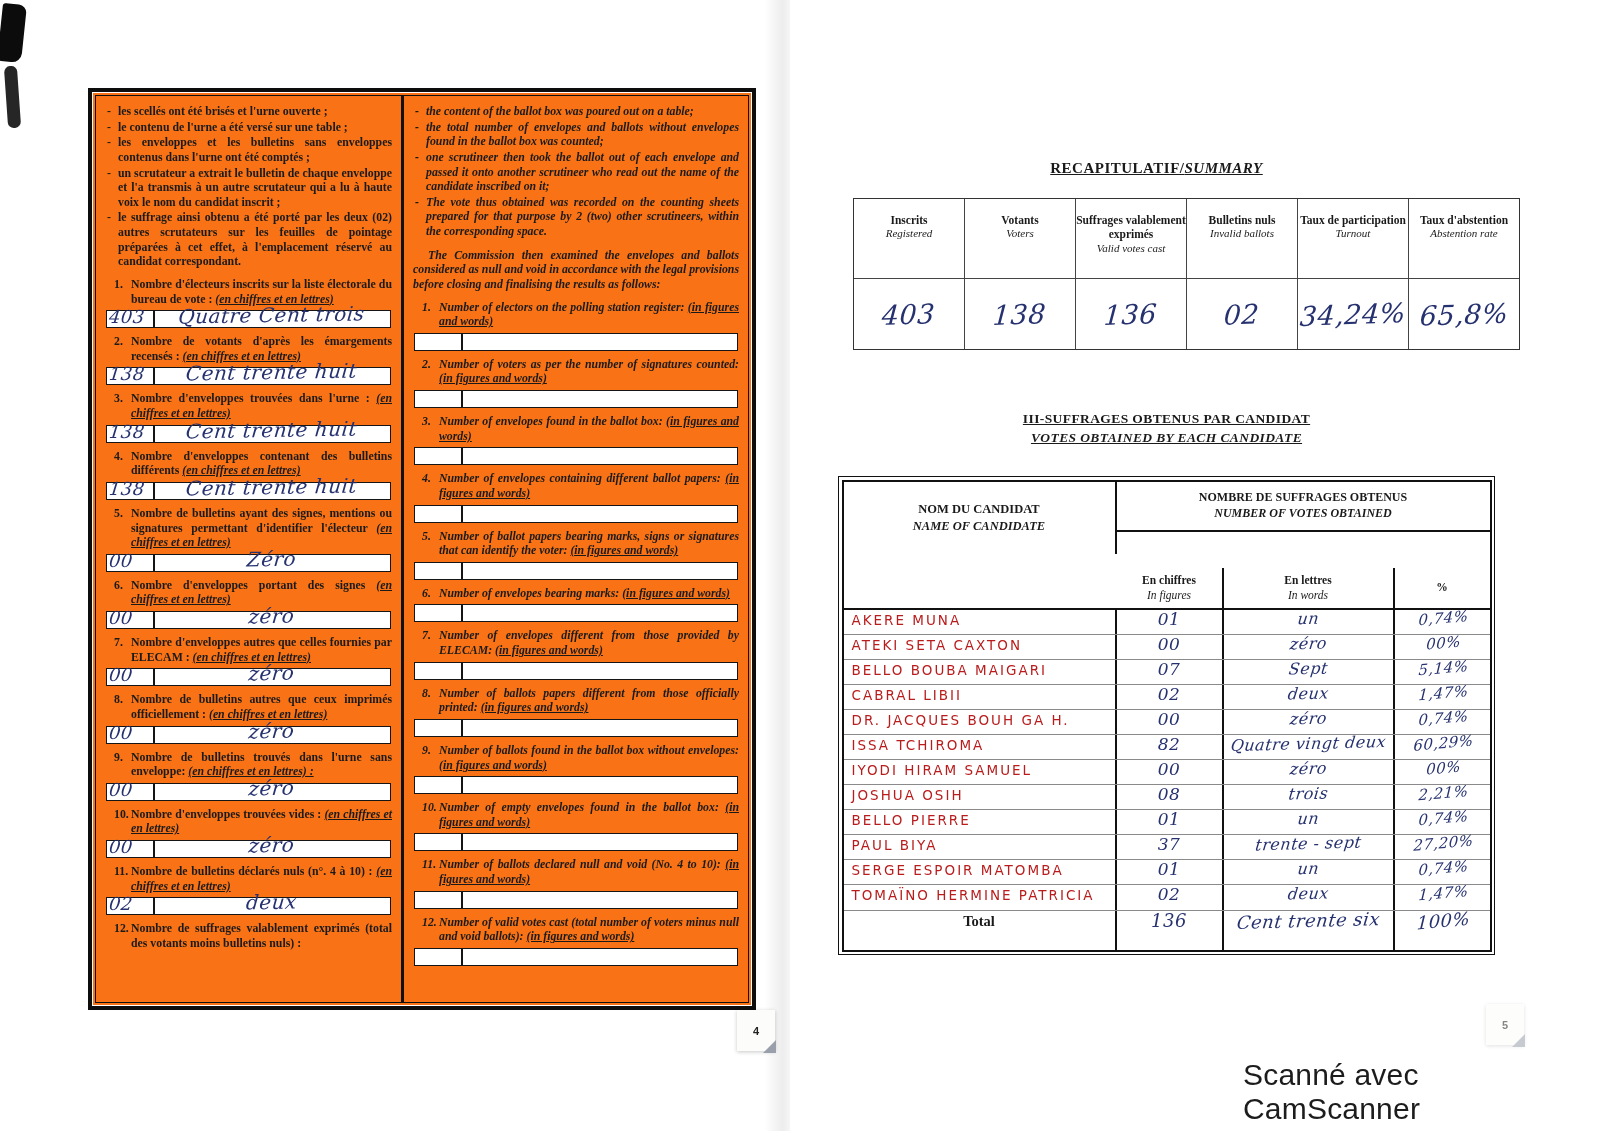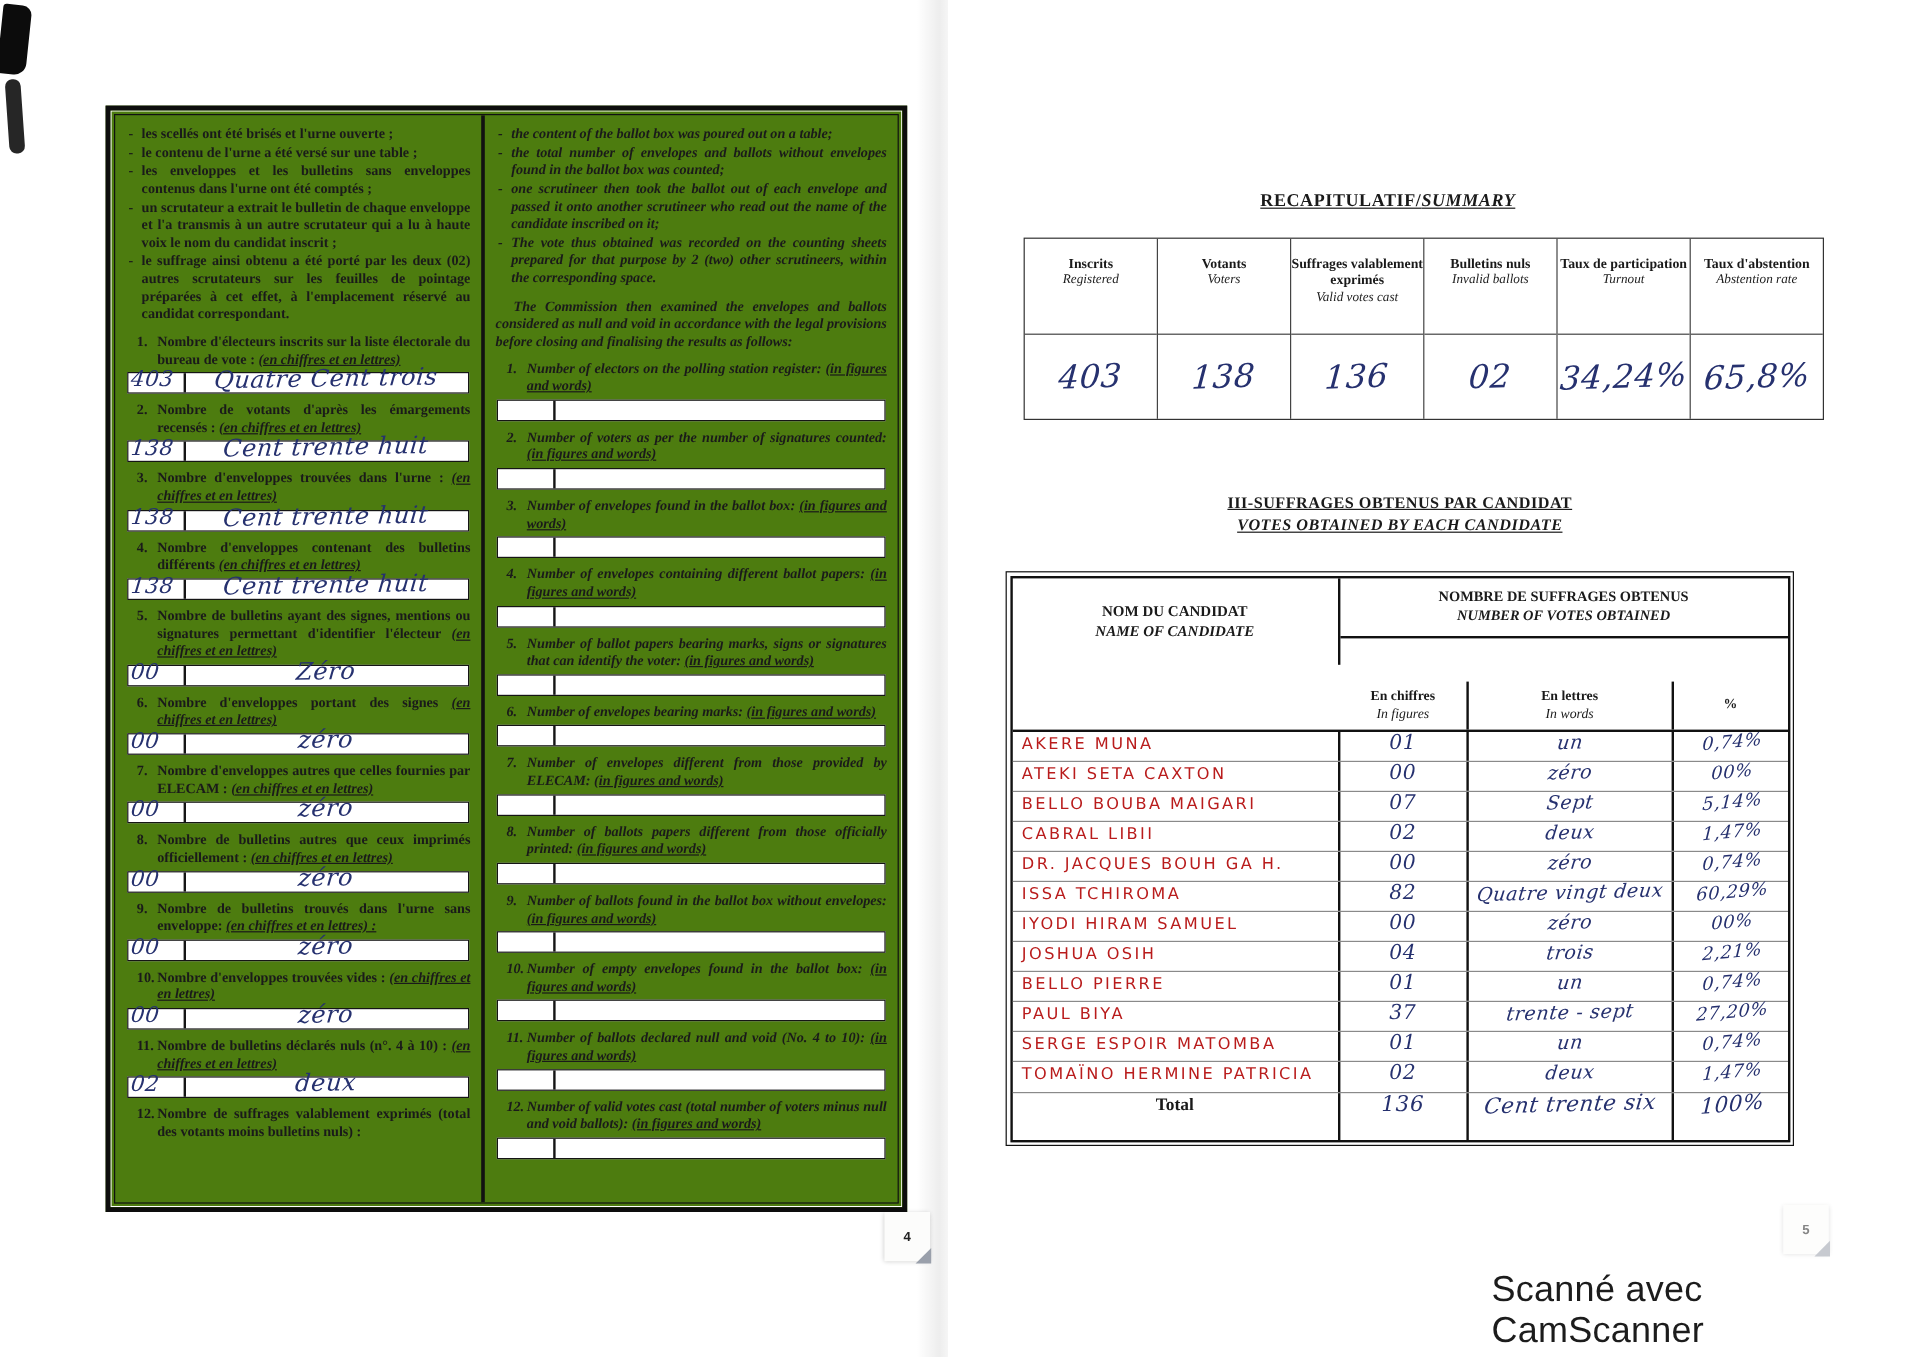--- a/index.html
+++ b/index.html
@@ -13,21 +13,21 @@
   .corner-mark-b { position:absolute; left:6px; top:66px; width:13px; height:62px;
     background:#141414; border-radius:6px; transform:rotate(-4deg); opacity:.92; }
   .fold-shadow { position:absolute; left:764px; top:0; width:34px; height:1131px;
     background:linear-gradient(to right, rgba(0,0,0,0) 0%, rgba(0,0,0,.07) 55%, rgba(0,0,0,0) 100%); }
   .crease-mark { position:absolute; left:791px; top:382px; width:5px; height:16px;
     background:#2a2a2a; border-radius:2px; opacity:.8; }
   .crease-mark.m2 { top:402px; height:10px; width:4px; opacity:.65; }
 
   
   .left-page { position:absolute; left:88px; top:88px; width:668px; height:922px;
-    border:4px solid #0d0d0d; background:#4d7c0f; box-shadow:0 0 0 1px #fff inset; padding:3px; }
+    border:4px solid #0d0d0d; background:#f97316; box-shadow:0 0 0 1px #fff inset; padding:3px; }
   .left-inner { border:1.5px solid #111; width:100%; height:100%; display:flex; overflow:hidden; }
   .col { padding:8px 9px 6px 9px; font-size:11.8px; line-height:1.24; }
   .col-fr { width:305px; font-weight:bold; }
   .col-en { flex:1; border-left:3px solid #111; font-weight:bold; font-style:italic; }
   .bullet { position:relative; padding-left:13px; text-align:justify; margin-bottom:1px; }
   .bullet::before { content:"-"; position:absolute; left:2px; top:0; }
   .paragraph { margin-top:9px; text-indent:15px; text-align:justify; }
   .items { margin-top:8px; }
   .item { margin-bottom:6px; }
   .item-head { display:flex; }
@@ -614,21 +614,21 @@
             </div>
             <div class="vt-cell vt-cell-pct">
               <span class="hw cell-hw-pct">00%</span>
             </div>
           </div>
             <div class="vt-row">
             <div class="vt-cell vt-cell-name">
               <span class="cand-name">JOSHUA OSIH</span>
             </div>
             <div class="vt-cell vt-cell-fig">
-              <span class="hw cell-hw-fig">04</span>
+              <span class="hw cell-hw-fig">08</span>
             </div>
             <div class="vt-cell vt-cell-words">
               <span class="hw cell-hw-words">trois</span>
             </div>
             <div class="vt-cell vt-cell-pct">
               <span class="hw cell-hw-pct">2,21%</span>
             </div>
           </div>
             <div class="vt-row">
             <div class="vt-cell vt-cell-name">

